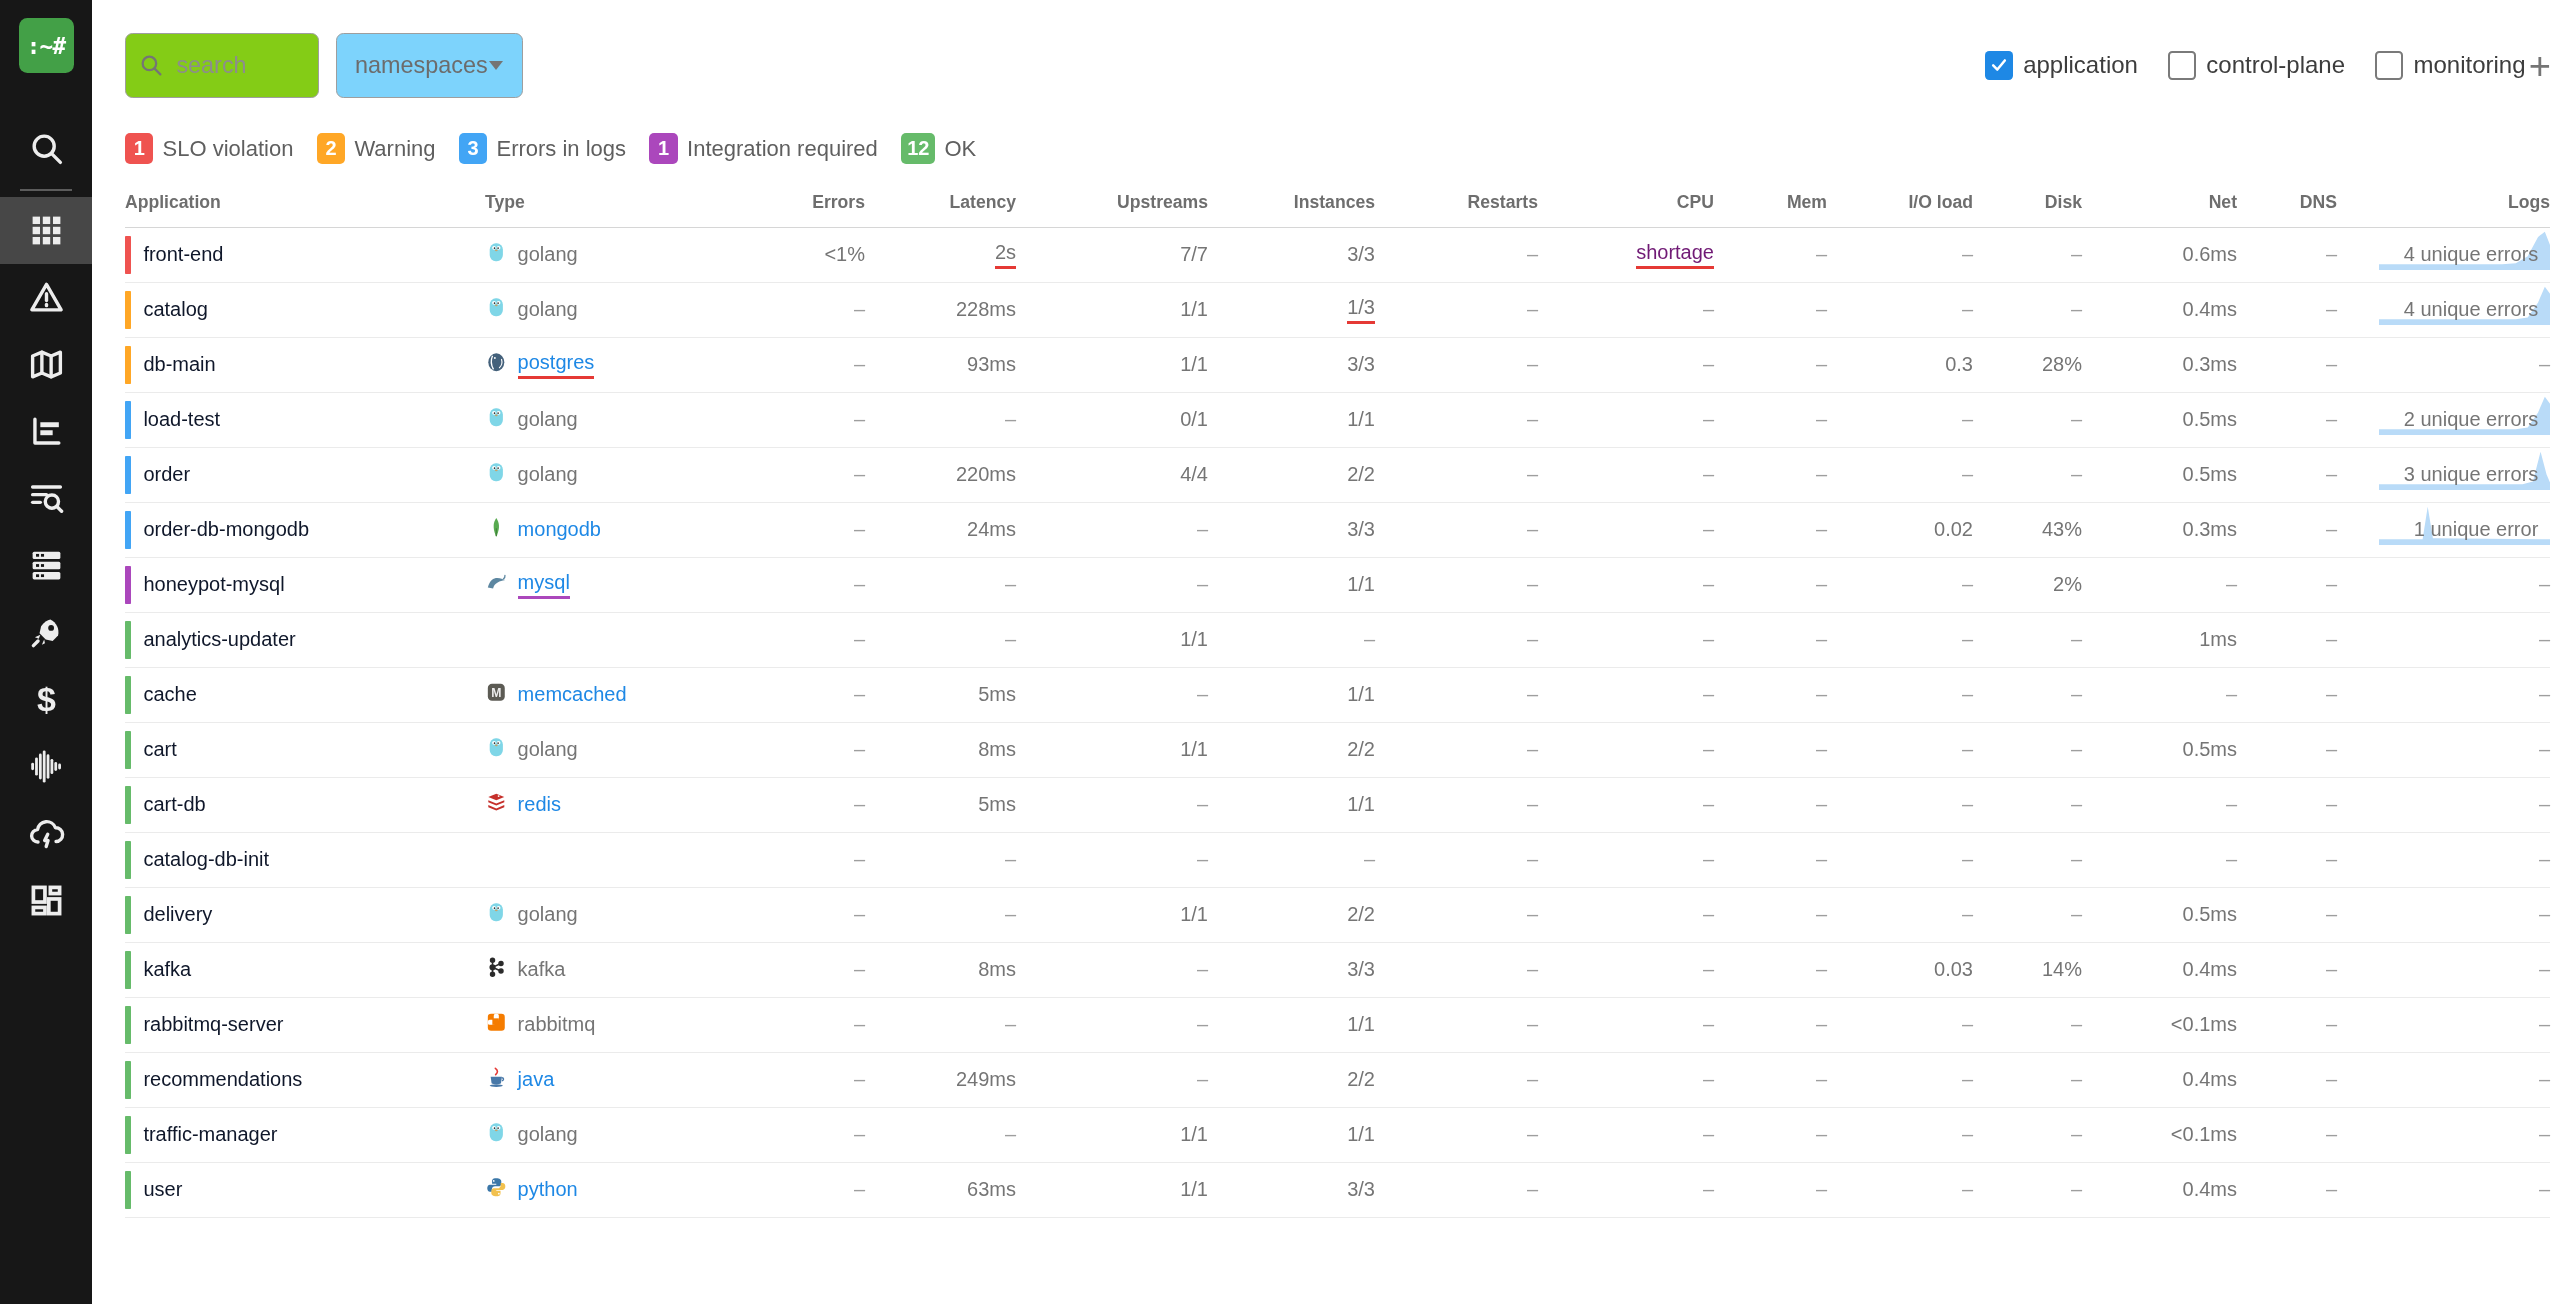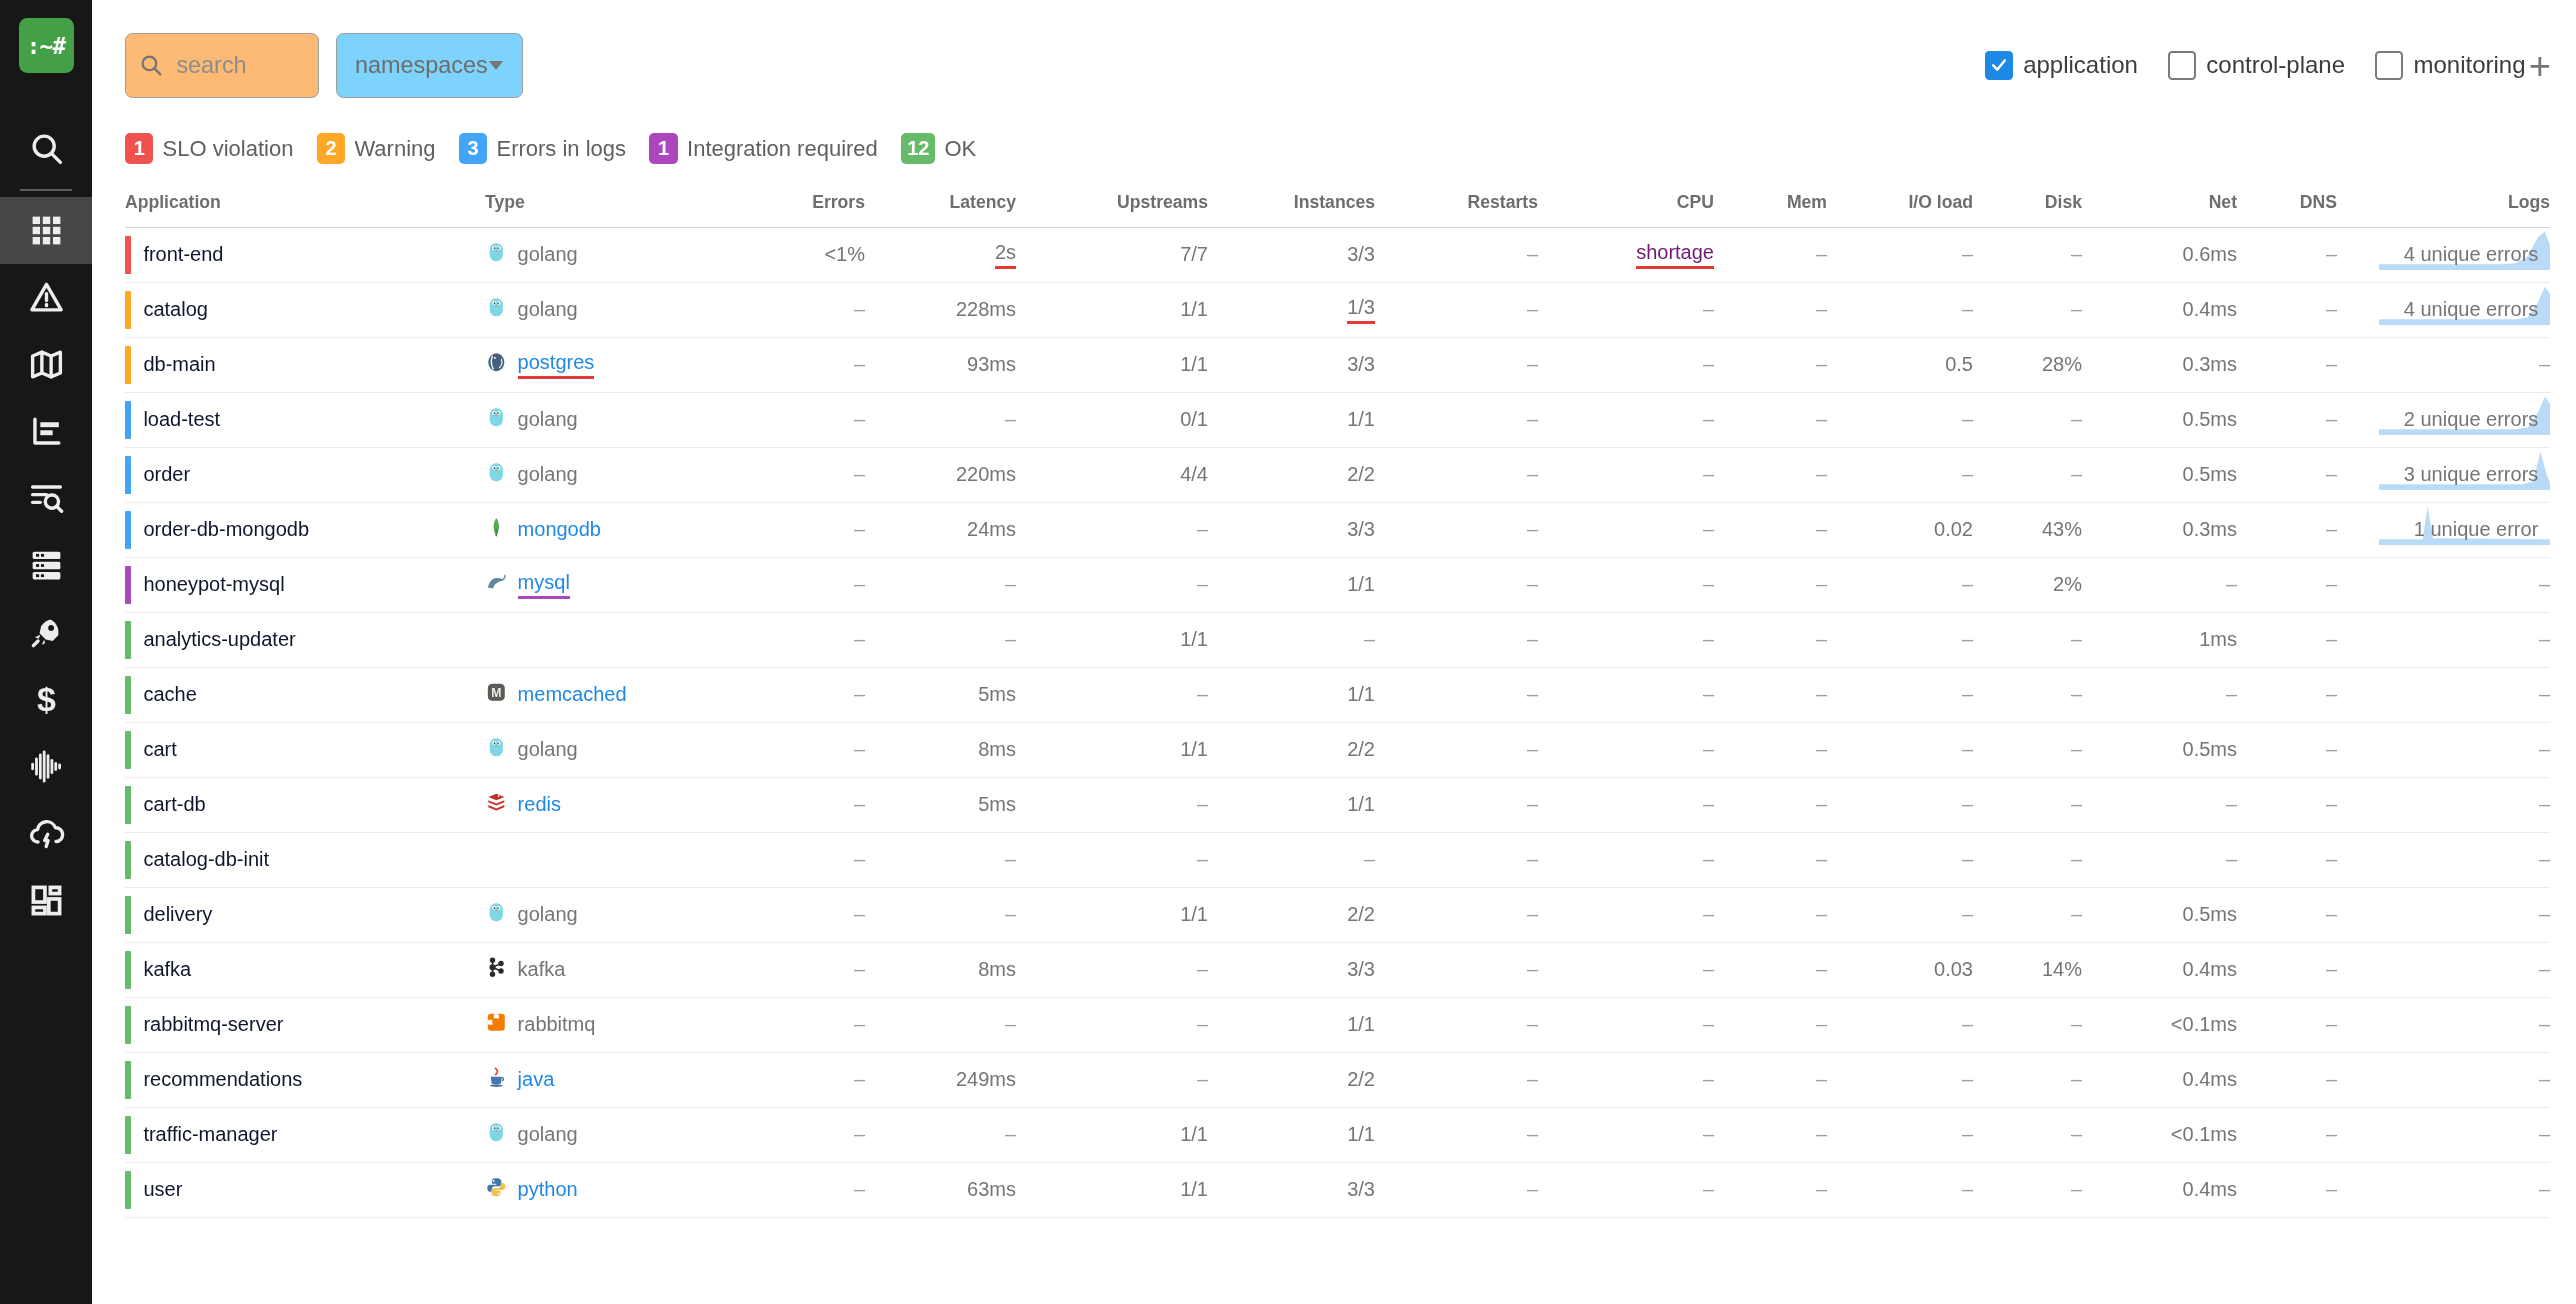--- a/index.html
+++ b/index.html
@@ -26,21 +26,21 @@
   .page-title{font-size:32px;font-weight:500;color:#212121;margin:0;letter-spacing:0.3px;}
   .time-picker{margin-left:auto;height:62px;border:1.7px solid #9e9e9e;border-radius:8.4px;background:#f4f4f4;
                display:flex;align-items:center;gap:13.4px;padding:0 20px;color:#757575;font-size:23.4px;cursor:pointer;}
   .time-picker svg{flex:0 0 auto;}
 
   .content{padding:0 25px 0 33px;}
 
   
   .filter-row{margin-top:33px;display:flex;align-items:center;height:65px;}
   .search-box{width:194px;height:65px;border:1.7px solid #9e9e9e;border-radius:7.5px;
-              display:flex;align-items:center;padding:0 13.4px;gap:10px;background:#fdba74;}
+              display:flex;align-items:center;padding:0 13.4px;gap:10px;background:#84cc16;}
   .search-box input{border:none;outline:none;font-size:23.4px;color:#424242;width:125px;background:transparent;
                     font-family:"Liberation Sans",sans-serif;}
   .search-box input::placeholder{color:#8d8d8d;}
   .ns-select{margin-left:16.7px;width:187px;height:65px;border:1.7px solid #9e9e9e;border-radius:7.5px;
              display:flex;align-items:center;justify-content:space-between;padding:0 18.4px;
              color:#6c6c6c;font-size:23.4px;cursor:pointer;background:#7dd3fc;}
   .caret{width:0;height:0;border-left:7.5px solid transparent;border-right:7.5px solid transparent;
          border-top:9.2px solid #757575;}
   .project-filters{margin-left:auto;display:flex;align-items:center;gap:30px;font-size:24px;color:#3d3d3d;}
   .proj{display:flex;align-items:center;gap:10px;cursor:pointer;}
@@ -408,21 +408,21 @@
         <span class="type-link u-red">postgres</span>
                 </div>
               </td>
               <td class="num"><span class="dash">–</span></td>
               <td class="num"><span>93ms</span></td>
               <td class="num"><span>1/1</span></td>
               <td class="num"><span>3/3</span></td>
               <td class="num"><span class="dash">–</span></td>
               <td class="num"><span class="dash">–</span></td>
               <td class="num"><span class="dash">–</span></td>
-              <td class="num"><span>0.5</span></td>
+              <td class="num"><span>0.3</span></td>
               <td class="num"><span>28%</span></td>
               <td class="num"><span>0.3ms</span></td>
               <td class="num"><span class="dash">–</span></td>
               <td class="num"><span class="dash">–</span></td>
             </tr>
             <tr>
               <td>
                 <div class="c-app">
       <span class="bar" style="background:#42a5f5"></span>
       <a class="applink">load-test</a>

